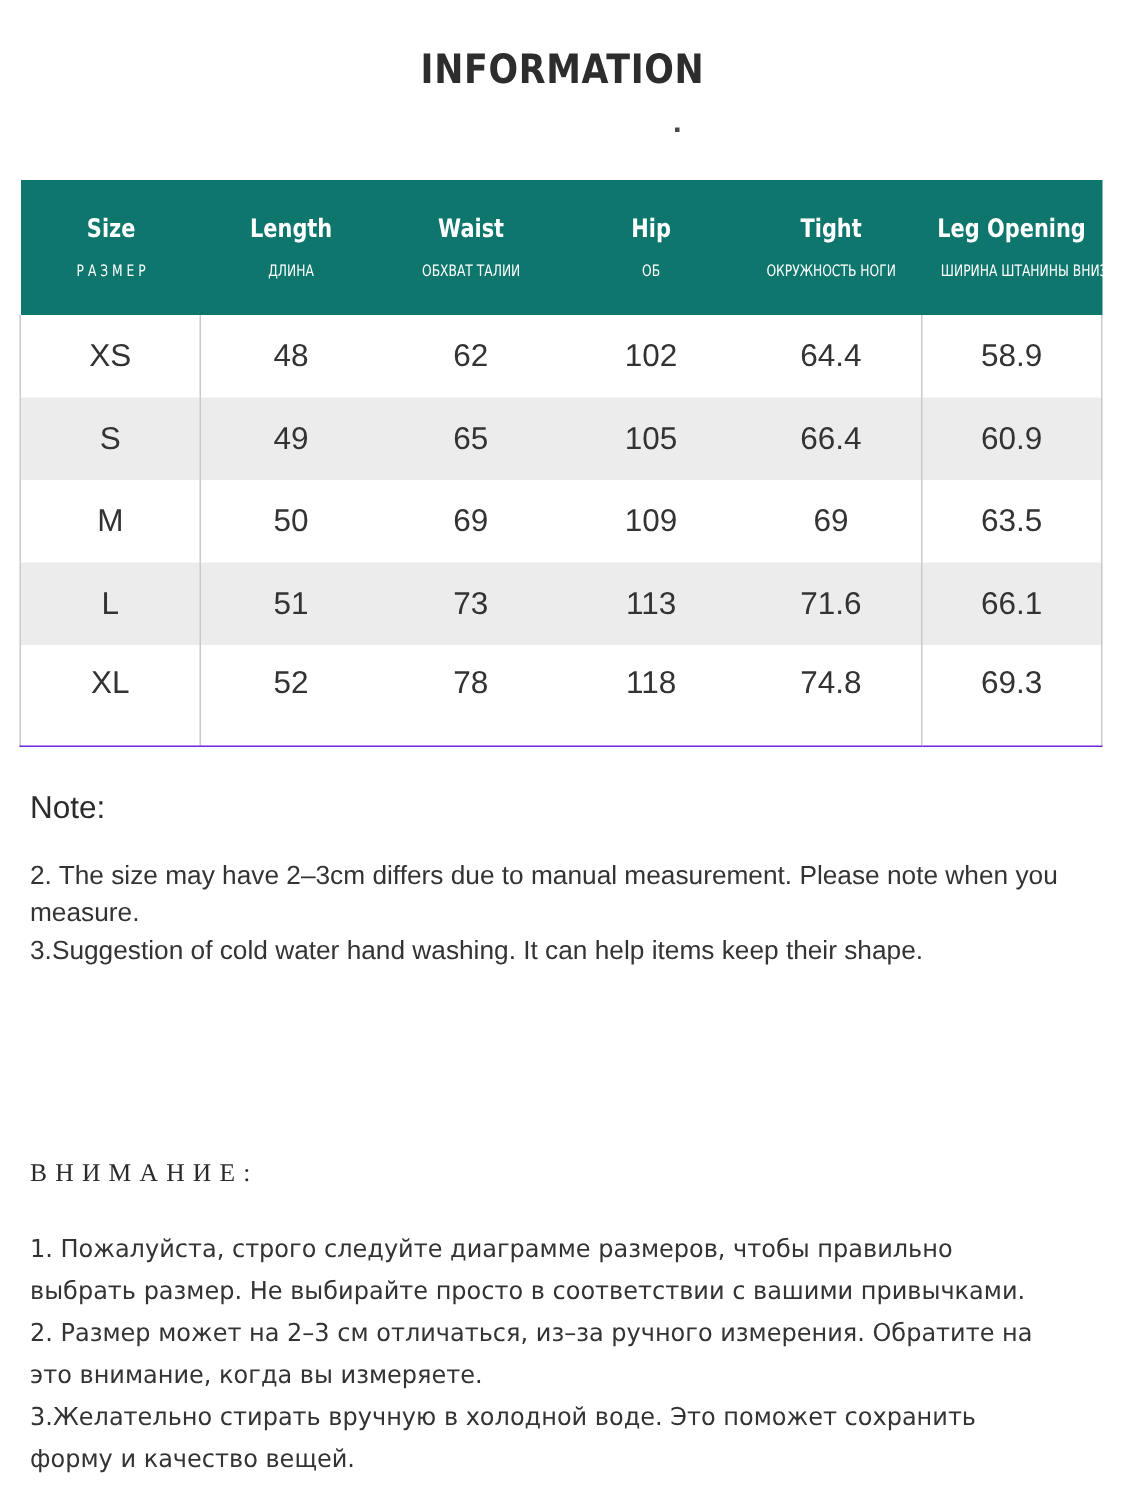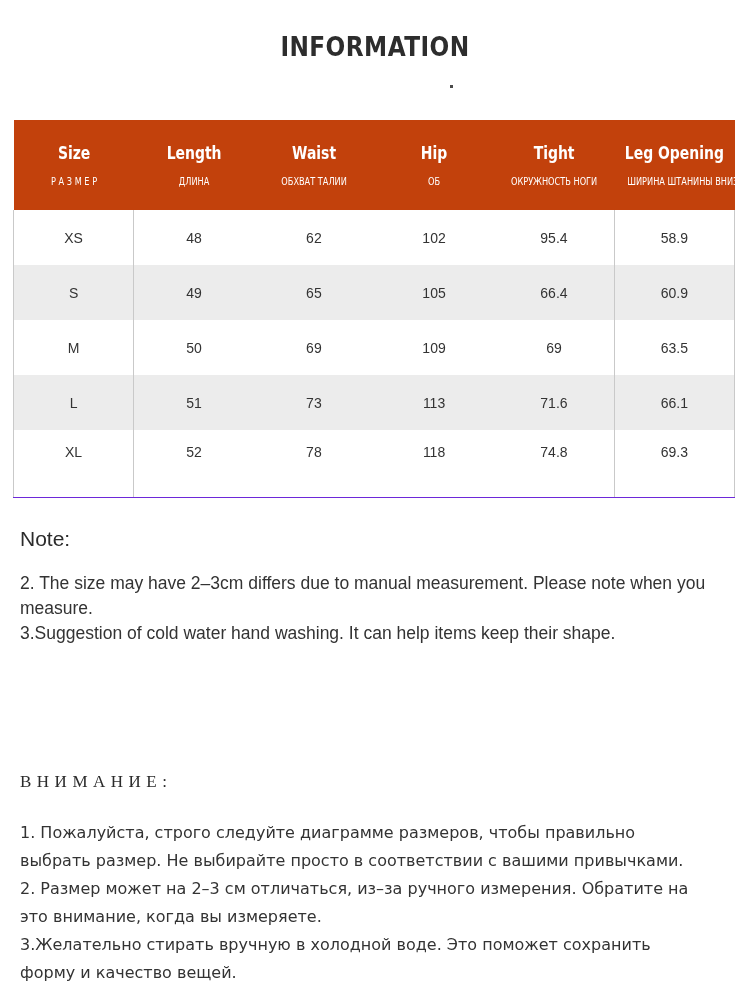--- a/index.html
+++ b/index.html
@@ -50,21 +50,21 @@
     table-layout: fixed;
   }
   table.size-table td,
   table.size-table th {
     padding: 0;
     margin: 0;
     text-align: center;
     vertical-align: middle;
   }
   thead tr {
-    background: #c2410c;
+    background: #0f766e;
   }
   thead th {
     height: 90px;
     color: #ffffff;
     border: none;
   }
   .hd-main {
     display: block;
     font-family: "DejaVu Sans", sans-serif;
     font-weight: bold;
@@ -78,21 +78,21 @@
     font-family: "DejaVu Sans", sans-serif;
     font-weight: normal;
     font-size: 10.5px;
     line-height: 13px;
     margin-top: 12px;
     transform: scaleX(0.78);
     white-space: nowrap;
   }
   tbody td {
     height: 55px;
-    font-size: 14px;
+    font-size: 21px;
     color: #333333;
     border-left: 1px solid #c9c9c9;
     border-right: 1px solid #c9c9c9;
   }
   tbody td:not(:first-child):not(:last-child) {
     border-left: none;
     border-right: none;
   }
   tbody tr.row-odd {
     background: #ffffff;
@@ -196,21 +196,21 @@
           <span class="hd-sub">ШИРИНА ШТАНИНЫ ВНИЗУ</span>
         </th>
       </tr>
     </thead>
     <tbody>
       <tr class="row-odd">
         <td>XS</td>
         <td>48</td>
         <td>62</td>
         <td>102</td>
-        <td>95.4</td>
+        <td>64.4</td>
         <td>58.9</td>
       </tr>
       <tr class="row-even">
         <td>S</td>
         <td>49</td>
         <td>65</td>
         <td>105</td>
         <td>66.4</td>
         <td>60.9</td>
       </tr>

